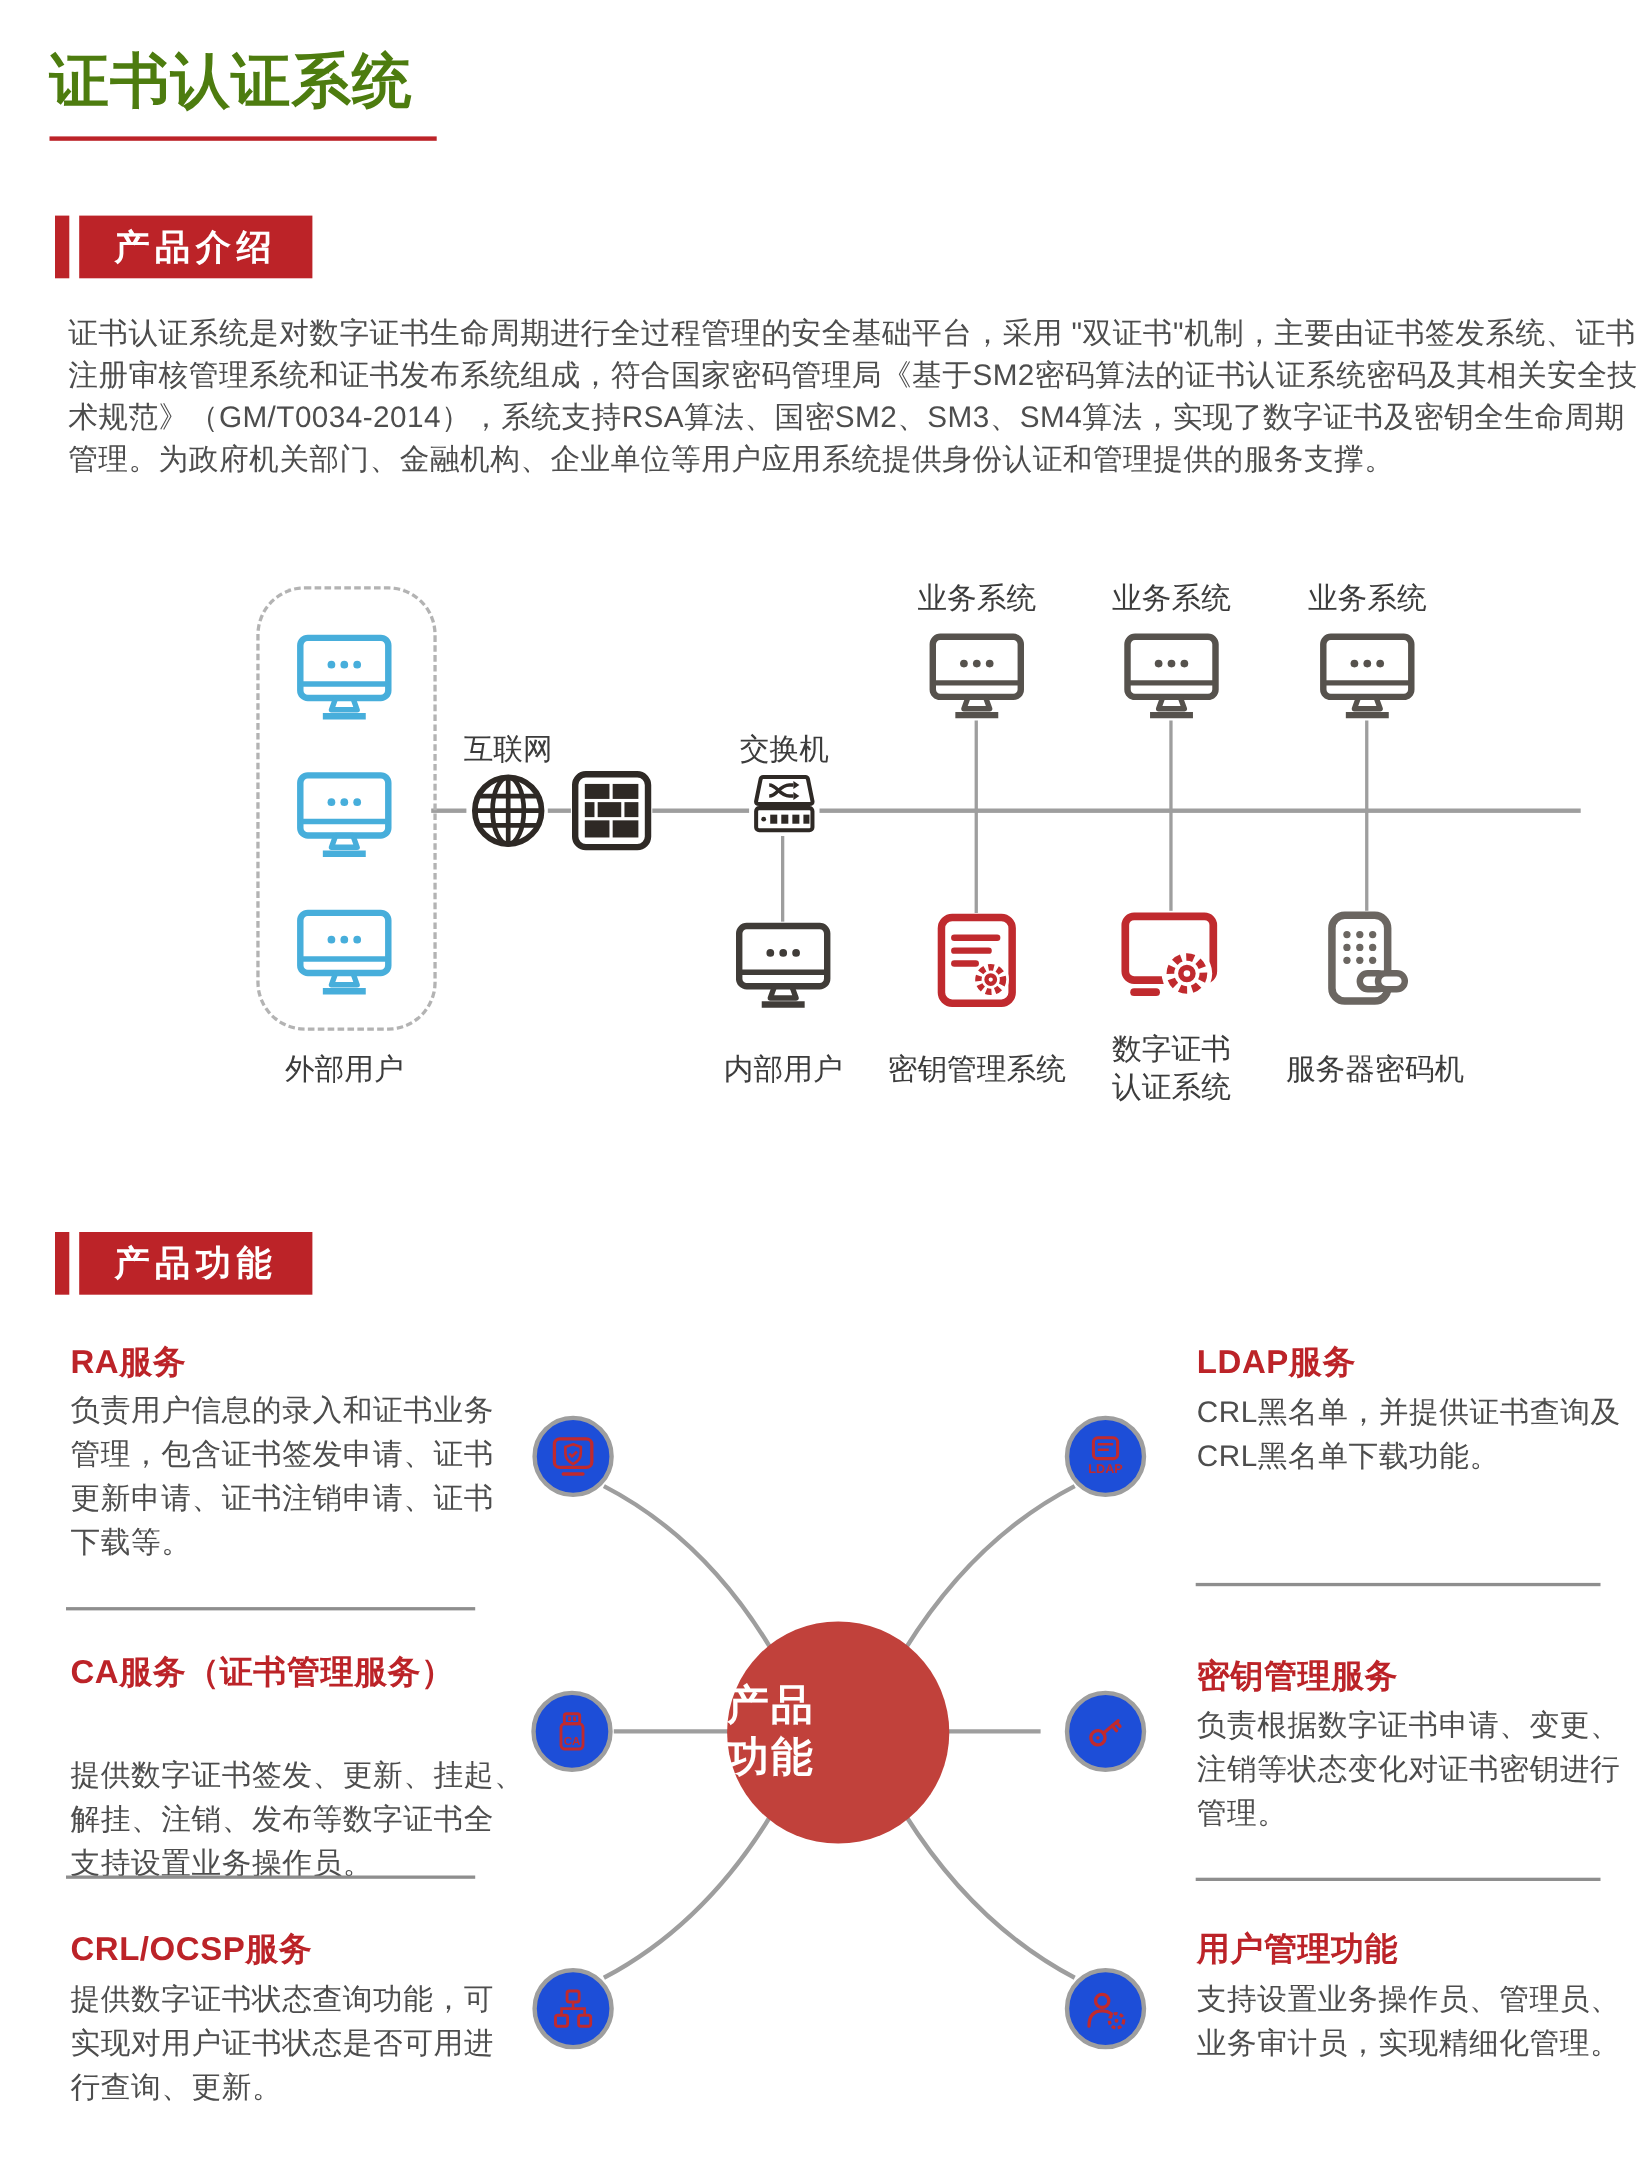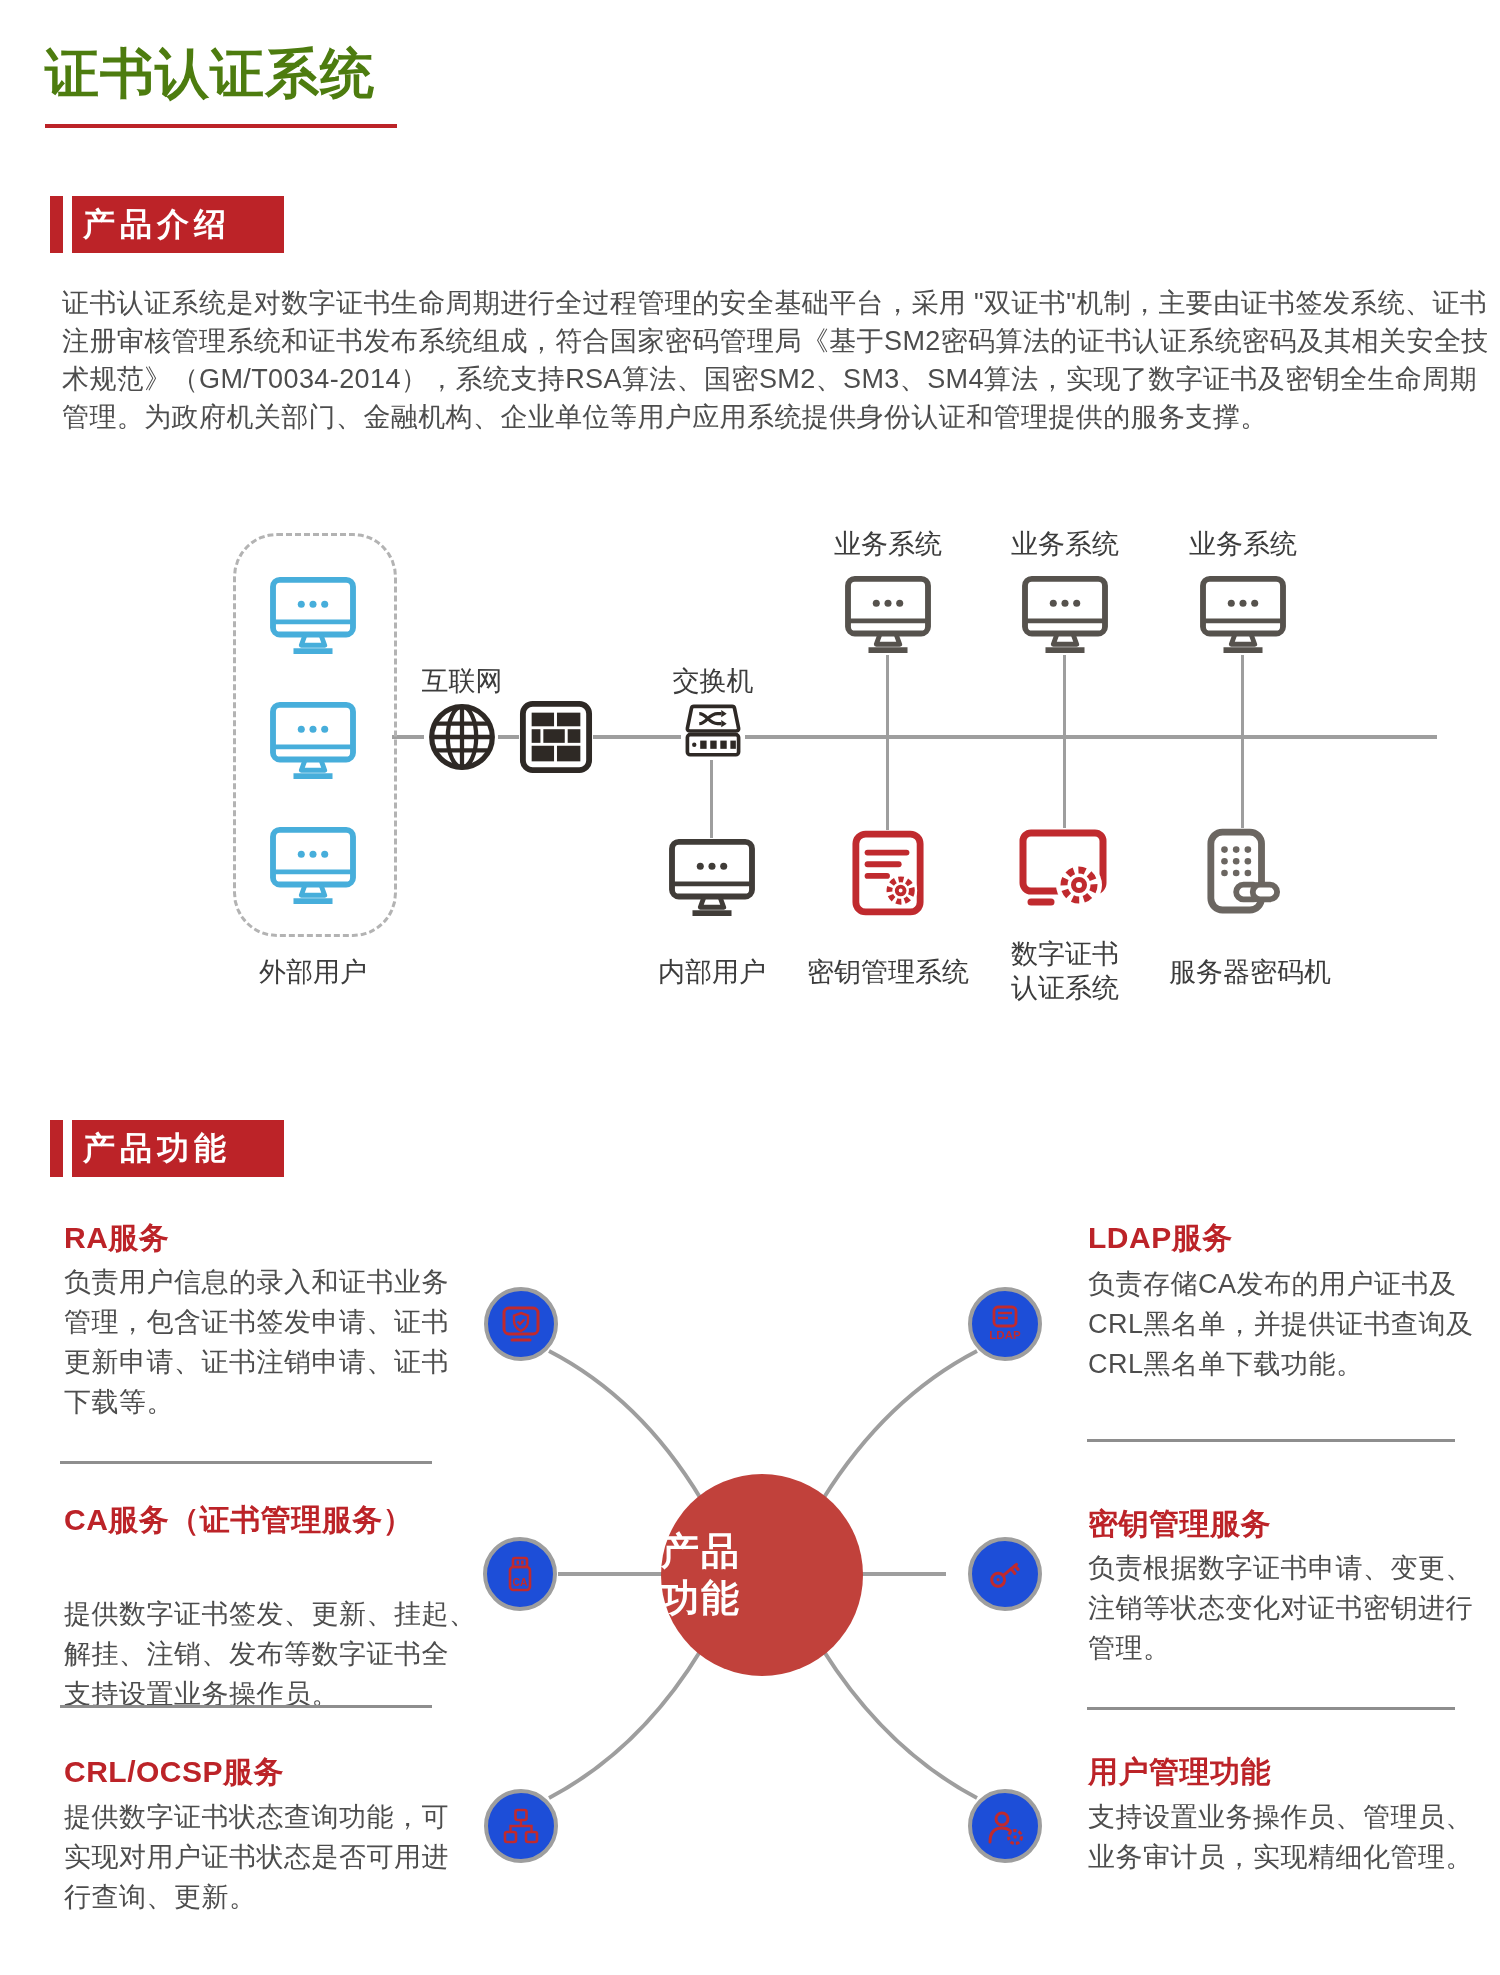--- a/index.html
+++ b/index.html
@@ -5,21 +5,21 @@
   html,body{margin:0;padding:0;background:#fff;}
   .page{position:relative;width:1500px;height:1975px;background:#fff;overflow:hidden;
         font-family:"Liberation Sans","DejaVu Sans",sans-serif;}
   .abs{position:absolute;}
   
   .main-title{left:45px;top:38px;font-size:54px;font-weight:800;color:#4d7c0f;letter-spacing:1px;}
   .title-underline{left:45px;top:124px;width:352px;height:4px;background:#BC2328;}
   
   .accent-bar{width:13px;height:57px;background:#BC2328;}
   .header-box{width:212px;height:57px;background:#BC2328;display:flex;align-items:center;}
-  .header-box span{color:#fff;font-size:32px;font-weight:700;letter-spacing:5px;padding-left:11px;}
+  .header-box span{color:#fff;font-size:32px;font-weight:700;letter-spacing:5px;padding-left:32px;}
   
   .para-line{position:relative;white-space:nowrap;font-size:27px;color:#4D4D4D;
              line-height:38px;letter-spacing:0.4px;}
   
   .lbl{position:absolute;width:260px;text-align:center;font-size:27px;color:#3C3C3C;line-height:34px;}
   .seg{position:absolute;height:4px;background:#9E9E9E;top:735px;}
   .vline{position:absolute;width:3px;background:#9E9E9E;}
   .dashed-box{position:absolute;left:233px;top:533px;width:158px;height:398px;
               border:3px dashed #B3B3B3;border-radius:44px;}
   .icon{position:absolute;display:flex;align-items:center;justify-content:center;background:#fff;}
@@ -302,21 +302,20 @@
 
   <div class="ftitle" style="left:64px;top:1752px;">CRL/OCSP服务</div>
   <div class="fbody" style="left:64px;top:1797px;">
     <div class="fline">提供数字证书状态查询功能，可</div>
     <div class="fline">实现对用户证书状态是否可用进</div>
     <div class="fline">行查询、更新。</div>
   </div>
 
   <div class="ftitle" style="left:1088px;top:1218px;">LDAP服务</div>
   <div class="fbody" style="left:1088px;top:1264px;">
-    <div class="fline">负责存储CA发布的用户证书及</div>
     <div class="fline">CRL黑名单，并提供证书查询及</div>
     <div class="fline">CRL黑名单下载功能。</div>
   </div>
   <div class="divider" style="left:1087px;top:1439px;width:368px;"></div>
 
   <div class="ftitle" style="left:1088px;top:1504px;">密钥管理服务</div>
   <div class="fbody" style="left:1088px;top:1548px;">
     <div class="fline">负责根据数字证书申请、变更、</div>
     <div class="fline">注销等状态变化对证书密钥进行</div>
     <div class="fline">管理。</div>

